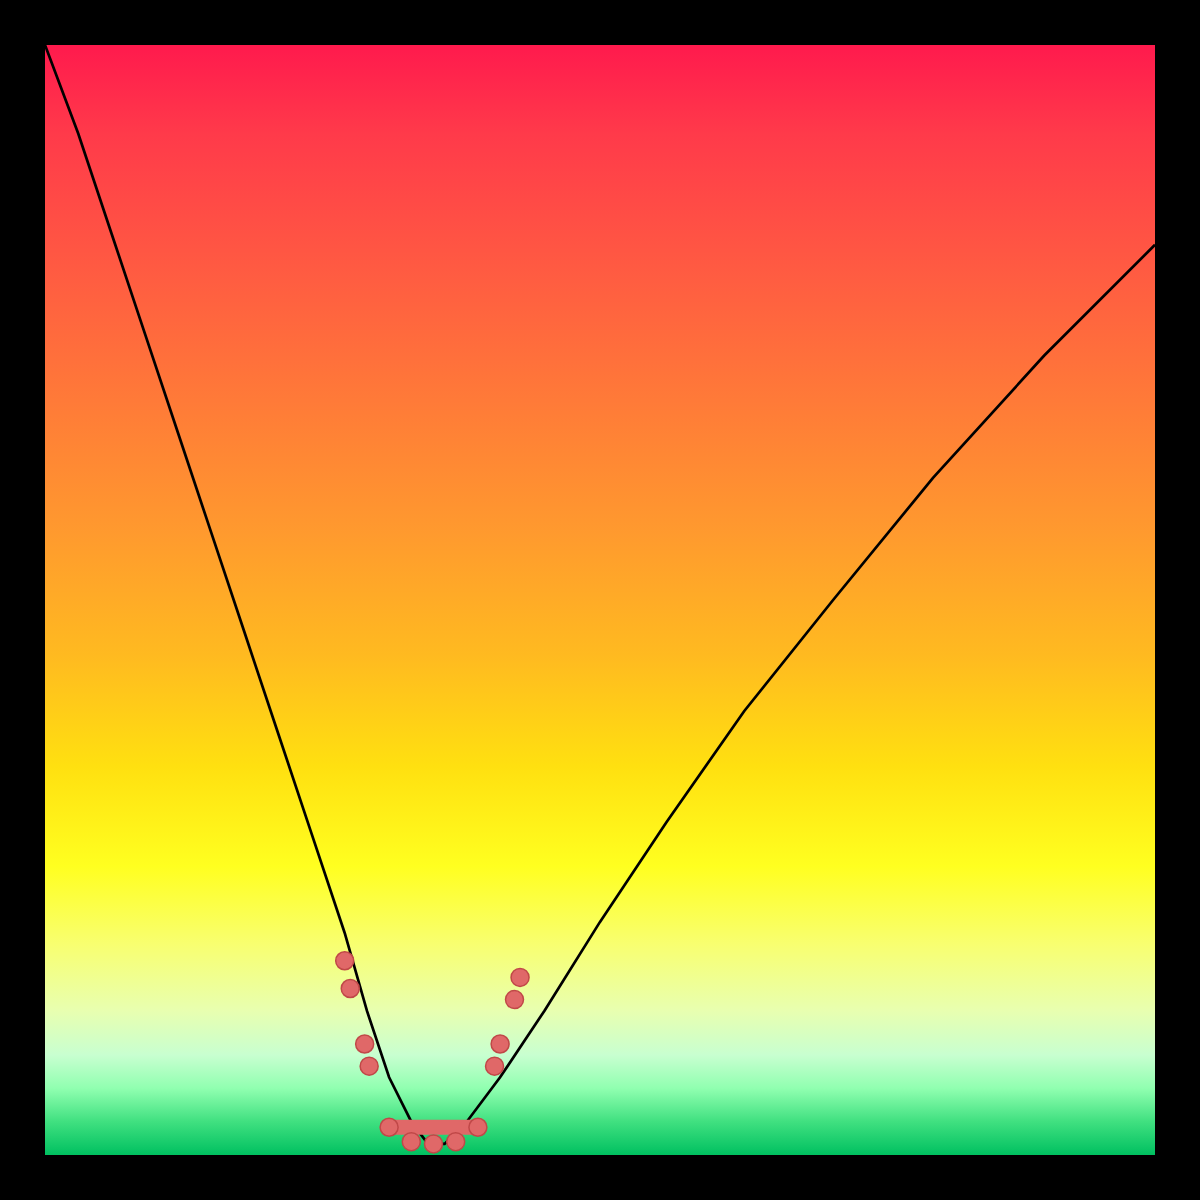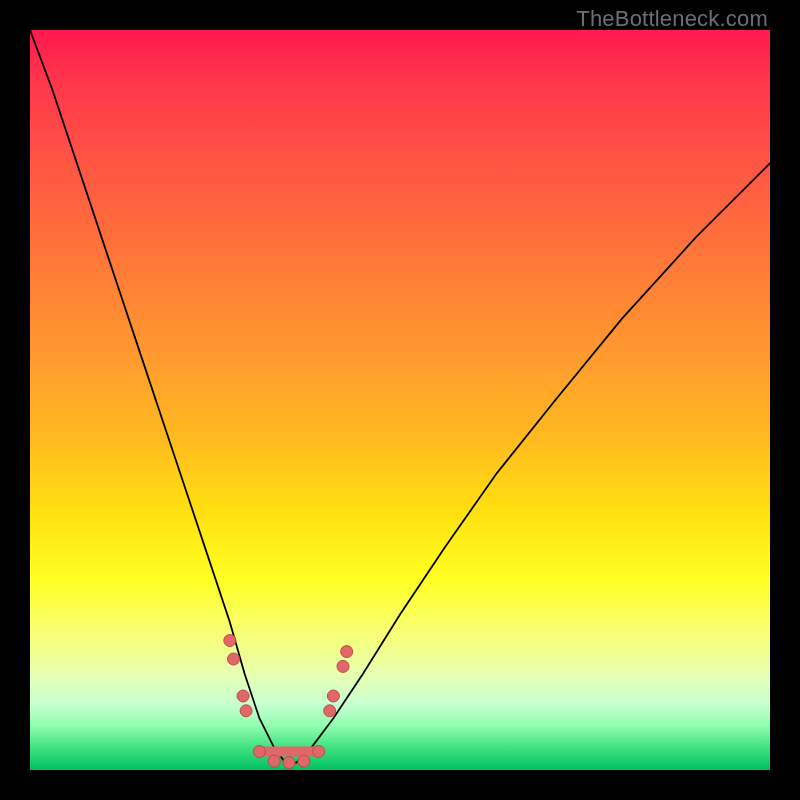--- a/index.html
+++ b/index.html
@@ -73,21 +73,20 @@
     fill: none;
     stroke: #e06868;
     stroke-width: 10;
     stroke-linecap: round;
   }
 </style>
 </head>
 <body>
 
 <div class="outer">
-  <div class="watermark">TheBottleneck.com</div>
 
   <div class="plot">
     <svg class="curve" viewBox="0 0 740 740" preserveAspectRatio="none">
       <path id="main-curve" class="curve-path" d="M0.0 0.0 L22.2 59.2 L44.4 125.8 L66.6 192.4 L88.8 259.0 L111.0 325.6 L133.2 392.2 L155.4 458.8 L177.6 525.4 L199.8 592.0 L214.6 643.8 L229.4 688.2 L244.2 717.8 L255.3 732.6 L266.4 732.6 L281.2 717.8 L303.4 688.2 L333.0 643.8 L370.0 584.6 L414.4 518.0 L466.2 444.0 L525.4 370.0 L592.0 288.6 L666.0 207.2 L740.0 133.2"></path>
       <path id="marker-base" class="marker-line" d="M229.4 721.5 L288.6 721.5"></path>
       <g id="marker-group">
           <circle cx="199.8" cy="610.5" r="6" class="marker"></circle>
           <circle cx="203.5" cy="629.0" r="6" class="marker"></circle>
           <circle cx="213.1" cy="666.0" r="6" class="marker"></circle>
           <circle cx="216.1" cy="680.8" r="6" class="marker"></circle>

